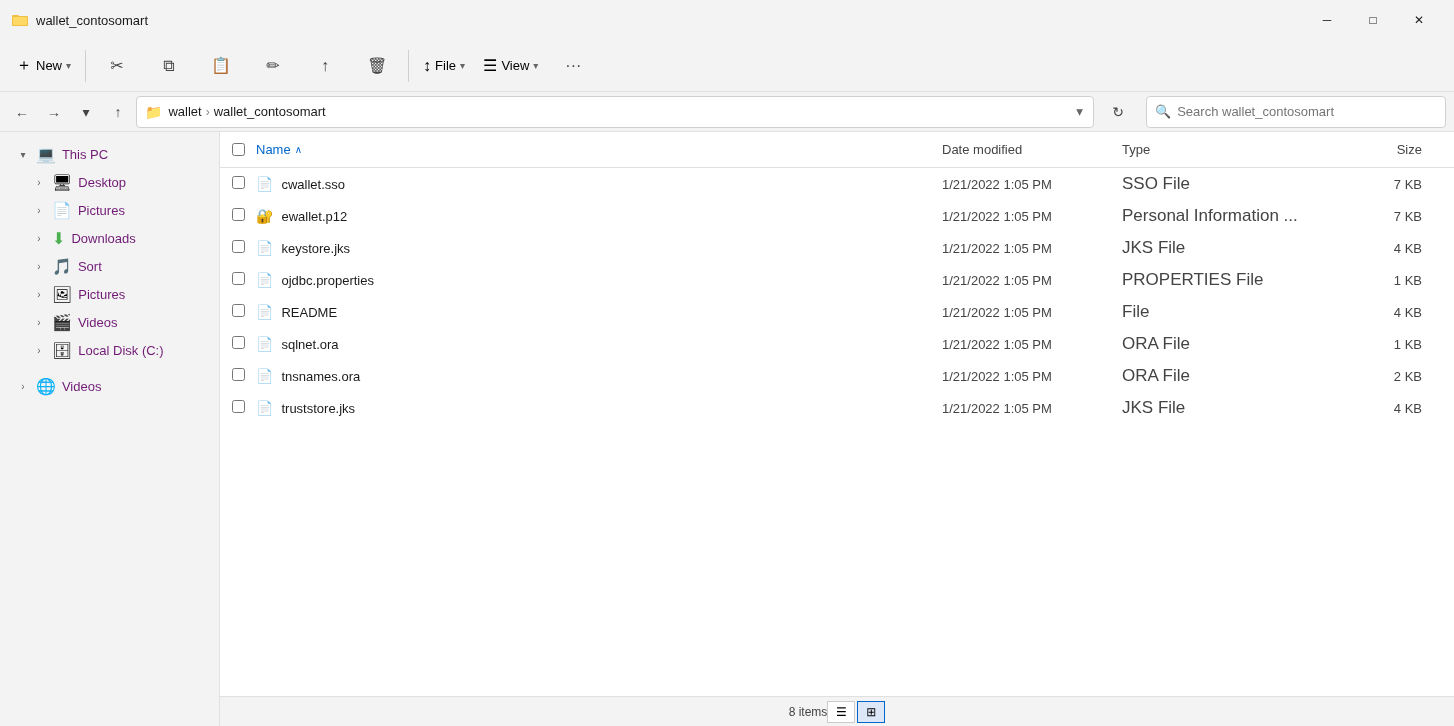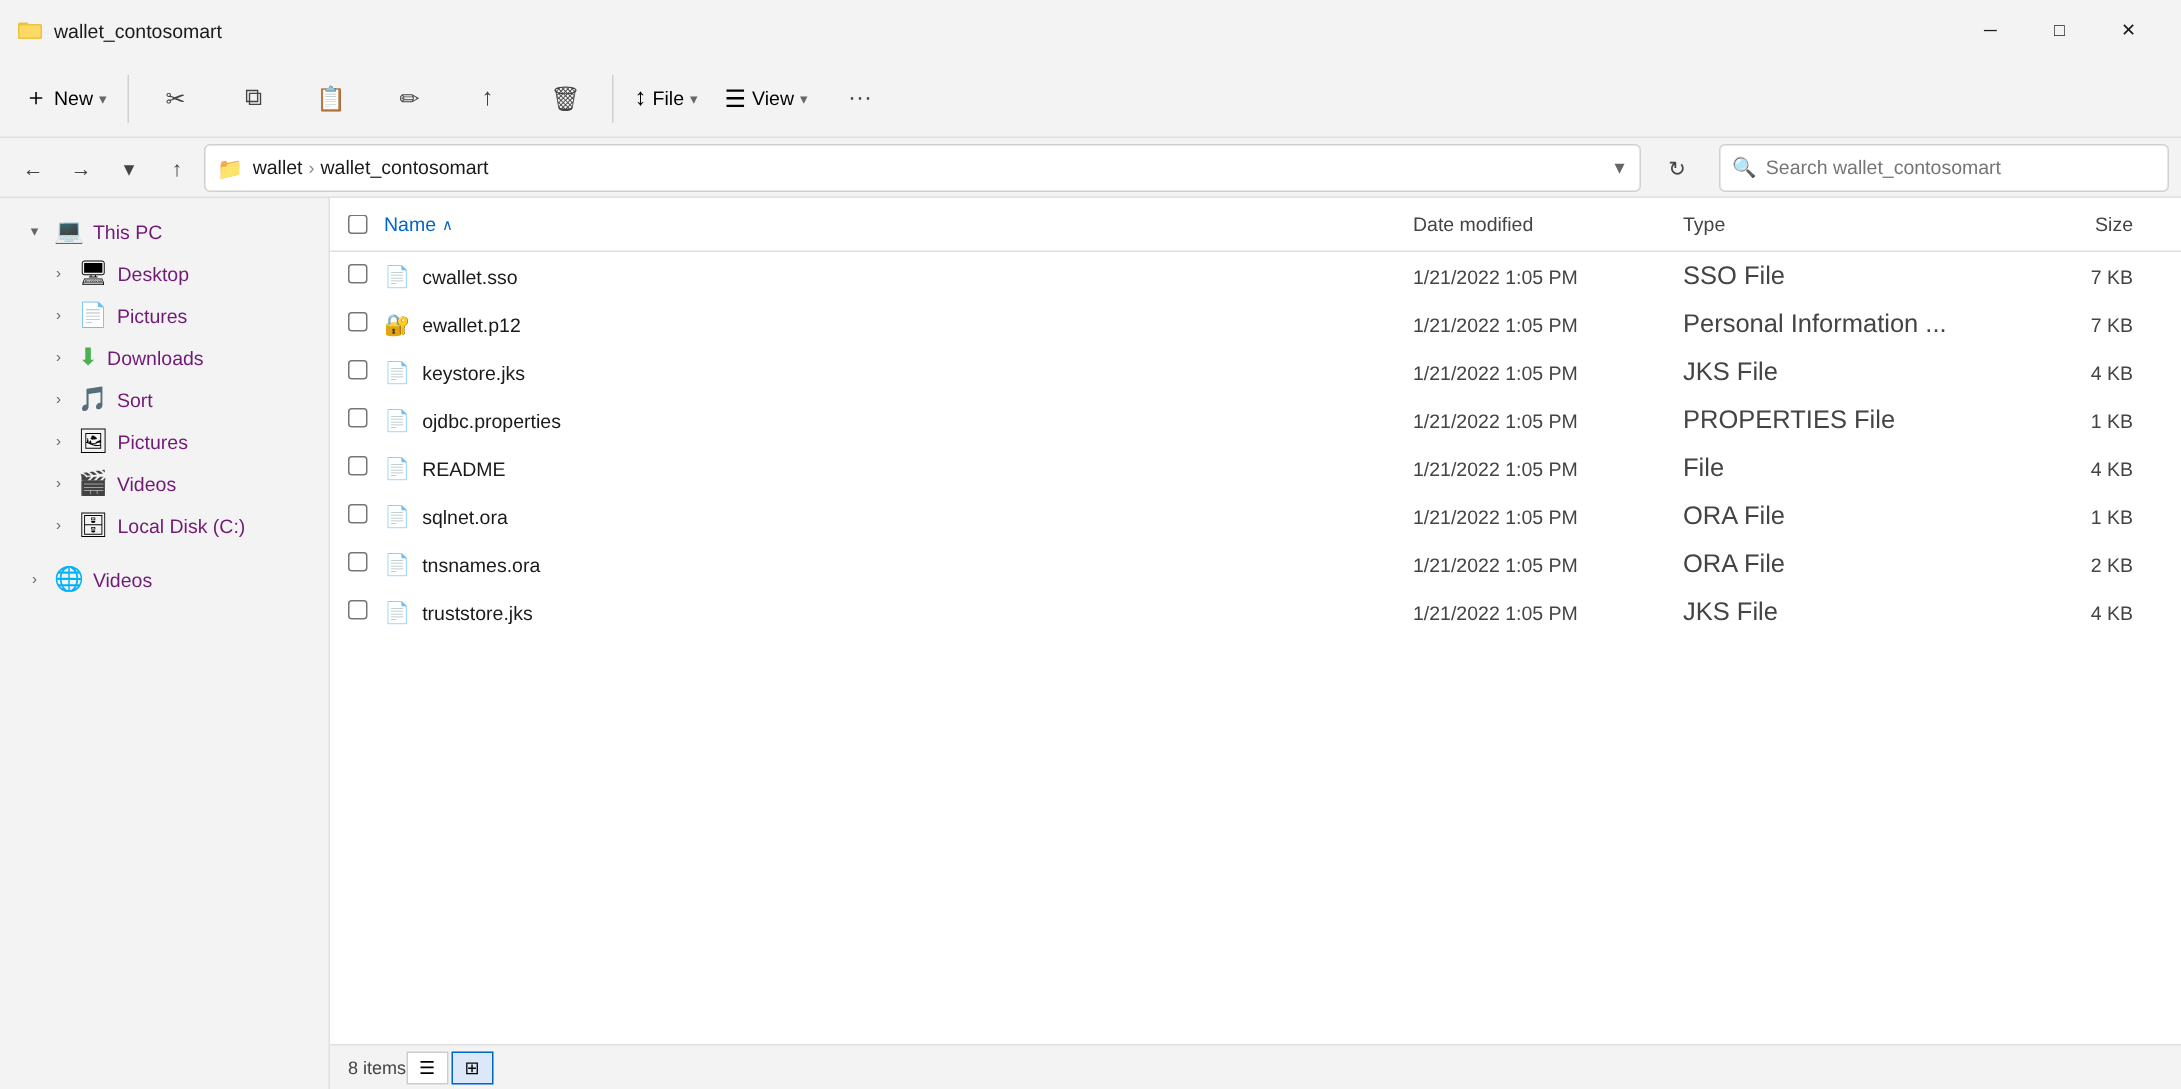--- a/index.html
+++ b/index.html
@@ -279,21 +279,21 @@
     .file-icon { font-size: 14px; color: #666; }
 
     
     .status-bar {
       display: flex;
       align-items: center;
       padding: 4px 12px;
       height: 30px;
       border-top: 1px solid #e0e0e0;
       background: #f3f3f3;
-      justify-content: flex-start;
+      justify-content: center;
     }
     .status-text { font-size: 12px; color: #444; }
     .status-view-btns {
       display: flex;
       gap: 2px;
     }
     .view-btn {
       width: 28px;
       height: 22px;
       display: flex;

